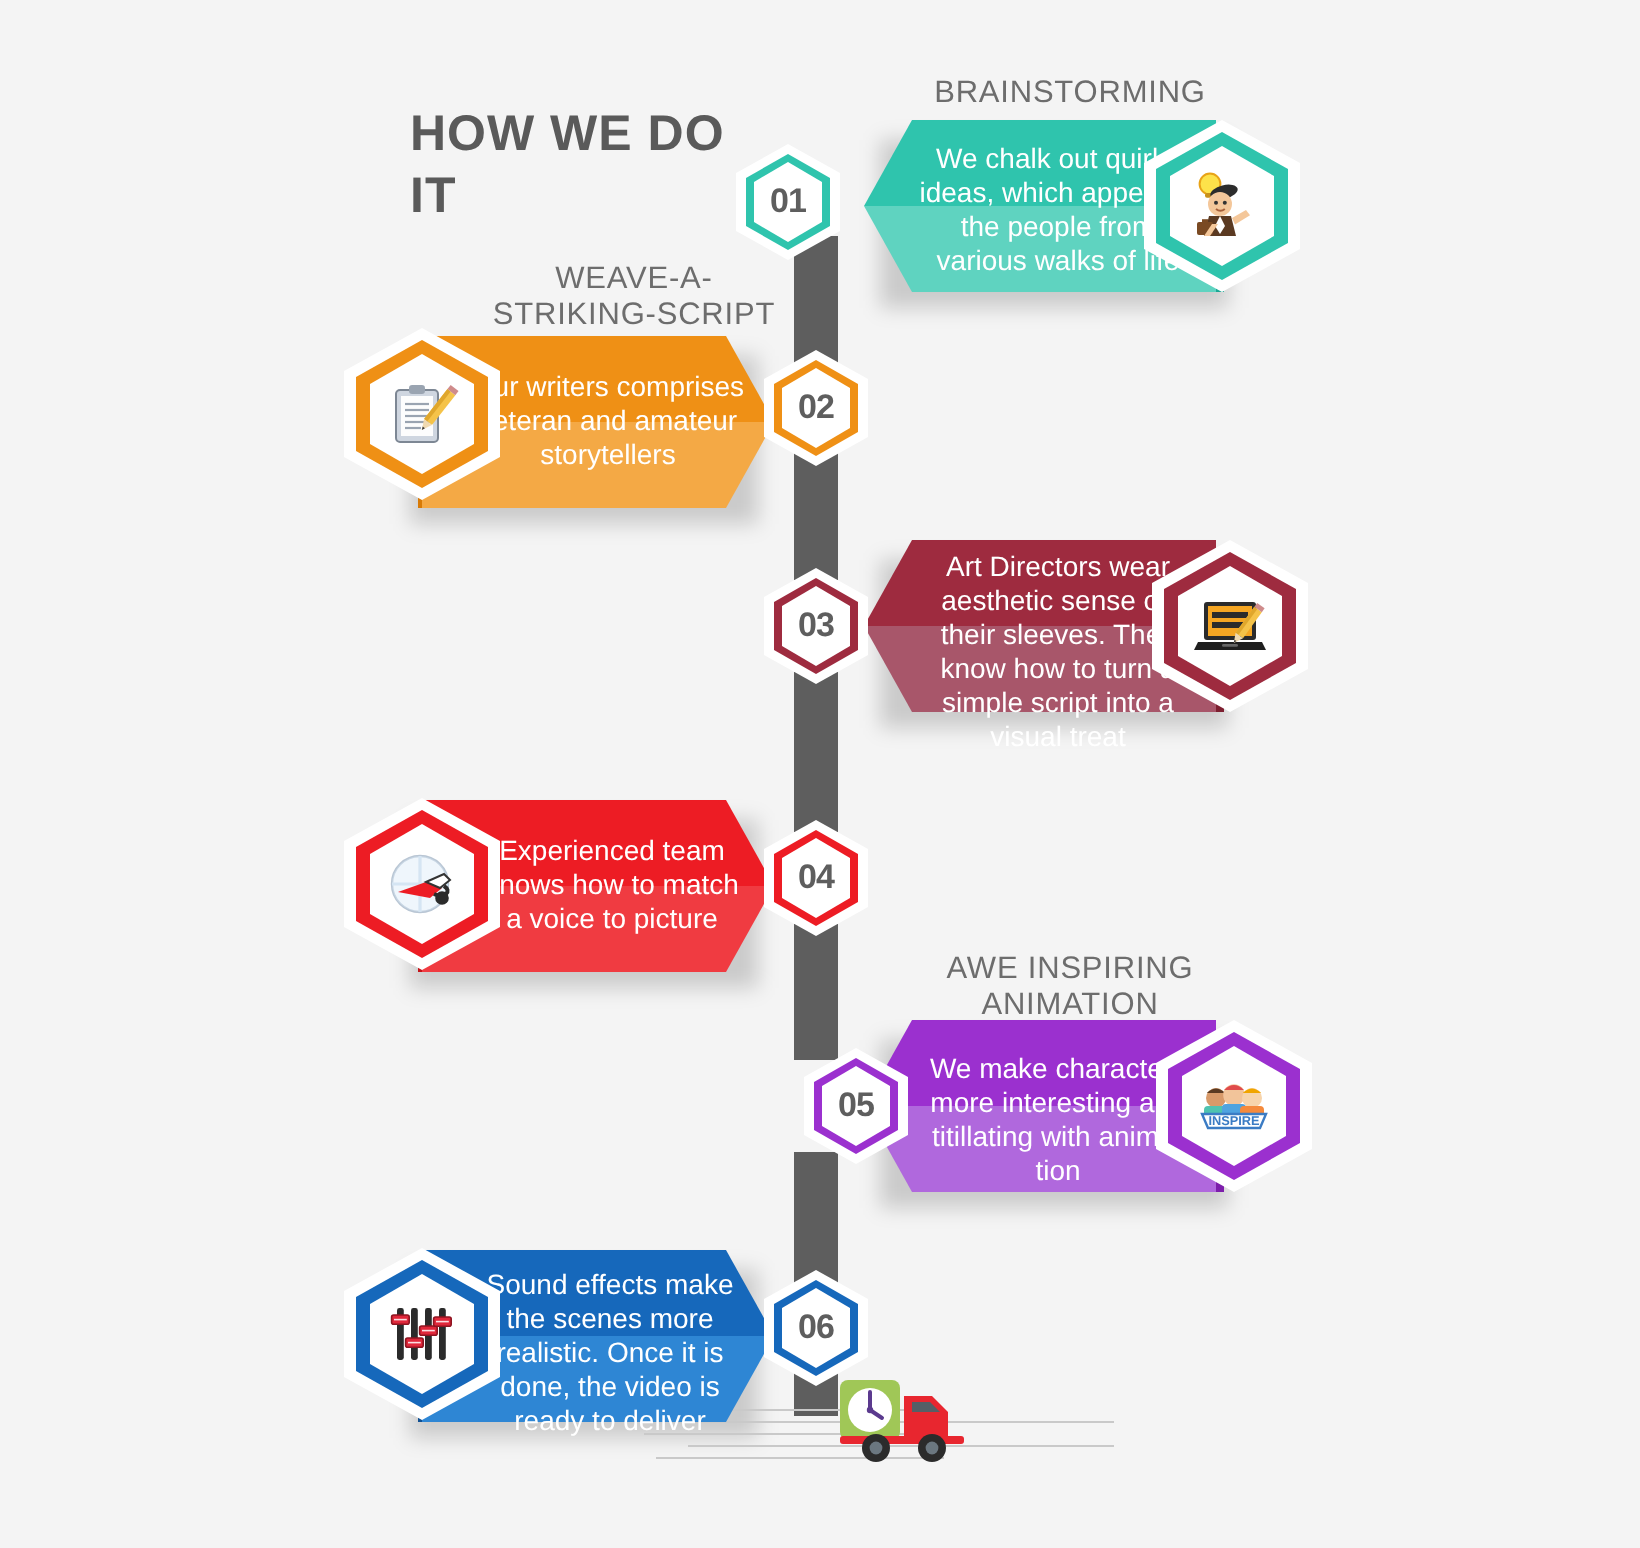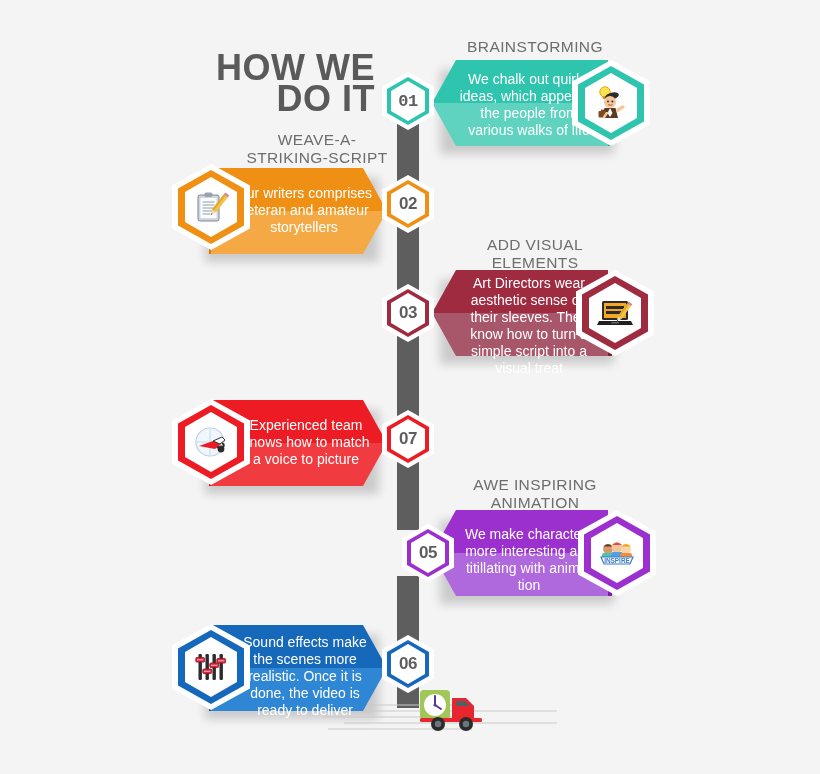--- a/index.html
+++ b/index.html
@@ -8,22 +8,22 @@
     background:#f4f4f4;
     font-family:"Liberation Sans", sans-serif;
     overflow:hidden;
   }
   #stage{position:relative;width:820px;height:774px;}
 
   
   .main-title{
     position:absolute;
     left:205px;top:52px;width:170px;
-    text-align:right;
-    font-size:36px;line-height:31px;
+    text-align:left;
+    font-size:25px;line-height:31px;
     font-weight:bold;
     letter-spacing:.5px;
     color:#5a5a5a;
   }
 
   
   .rail{
     position:absolute;
     left:397px;width:22px;
     background:#5e5e5e;
@@ -134,21 +134,21 @@
     <div class="rb-shadow"></div>
     <div class="rb-fold" style="left:150px;top:43px;width:30px;height:43px;background:#1aa694;
                 clip-path:polygon(0 0,100% 0,100% 100%,0 100%);"></div>
     <div class="rb-body" style="clip-path:polygon(24px 0,100% 0,100% 100%,24px 100%,0 50%);">
       <div class="rb-half rb-top" style="background:#2fc4ad;"></div>
       <div class="rb-half rb-bot" style="background:#5fd3c0;"></div>
     </div>
     <div class="rb-text" style="left:26px;top:11px;width:142px;">We chalk out quirky ideas, which appeal to the people from various walks of life</div>
   </div>
 
-  <div class="num-hex" style="left:387px;top:77px;font-family:Liberation Mono, monospace;">
+  <div class="num-hex" style="left:373px;top:77px;">
     <div class="glow"></div>
     <div class="ring" style="background:#2fc4ad;"></div>
     <div class="inner"></div>
     <span>01</span>
   </div>
 
   <div class="icon-hex" style="left:578px;top:66px;">
     <div class="glow"></div>
     <div class="ring" style="background:#2fc4ad;"></div>
     <div class="inner"></div>
@@ -207,22 +207,20 @@
       <g transform="rotate(38 26 20)">
         <rect x="23.6" y="6" width="5" height="19" fill="#f5c349"></rect>
         <rect x="23.6" y="6" width="2" height="19" fill="#e0a72c"></rect>
         <path d="M23.6 25h5l-2.5 5z" fill="#f0d9b0"></path>
         <path d="M25.4 28.4l0.7 1.6 0.7-1.6z" fill="#3a3a3a"></path>
         <rect x="23.6" y="3.4" width="5" height="2.6" fill="#cf8b8b"></rect>
       </g>
     </svg>
   </div>
 
-  <div class="step-title" style="left:435px;top:236px;width:200px;">ADD VISUAL
-ELEMENTS</div>
 
   <div class="ribbon" style="left:432px;top:270px;width:176px;height:86px;">
     <div class="rb-shadow"></div>
     <div class="rb-fold" style="left:150px;top:43px;width:30px;height:43px;background:#7d1f30;"></div>
     <div class="rb-body" style="clip-path:polygon(24px 0,100% 0,100% 100%,24px 100%,0 50%);">
       <div class="rb-half rb-top" style="background:#9e2b3f;"></div>
       <div class="rb-half rb-bot" style="background:#a8566a;"></div>
     </div>
     <div class="rb-text" style="left:28px;top:5px;width:138px;">Art Directors wear aesthetic sense on their sleeves. They know how to turn a simple script into a visual treat</div>
   </div>
@@ -263,21 +261,21 @@
       <div class="rb-half rb-top" style="background:#ed1c24;"></div>
       <div class="rb-half rb-bot" style="background:#f03b41;"></div>
     </div>
     <div class="rb-text" style="left:26px;top:17px;width:138px;">Experienced team knows how to match a voice to picture</div>
   </div>
 
   <div class="num-hex" style="left:387px;top:415px;">
     <div class="glow"></div>
     <div class="ring" style="background:#ed1c24;"></div>
     <div class="inner"></div>
-    <span>07</span>
+    <span>04</span>
   </div>
 
   <div class="icon-hex" style="left:178px;top:405px;">
     <div class="glow"></div>
     <div class="ring" style="background:#ed1c24;"></div>
     <div class="inner"></div>
     <svg class="art" viewBox="0 0 40 40">
       <circle cx="19" cy="20" r="14" fill="#ffffff" stroke="#b9c6d4" stroke-width="1.2"></circle>
       <path d="M19 6v28M5 20h28" stroke="#cfe0ef" stroke-width="1.6"></path>
       <circle cx="19" cy="20" r="14" fill="#dcecf8" opacity=".45"></circle>

